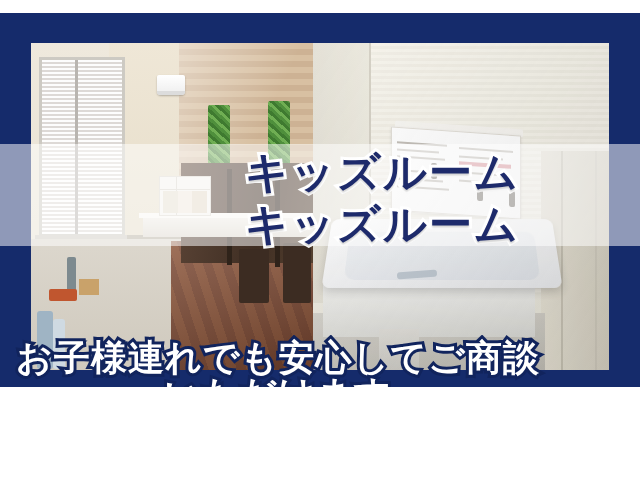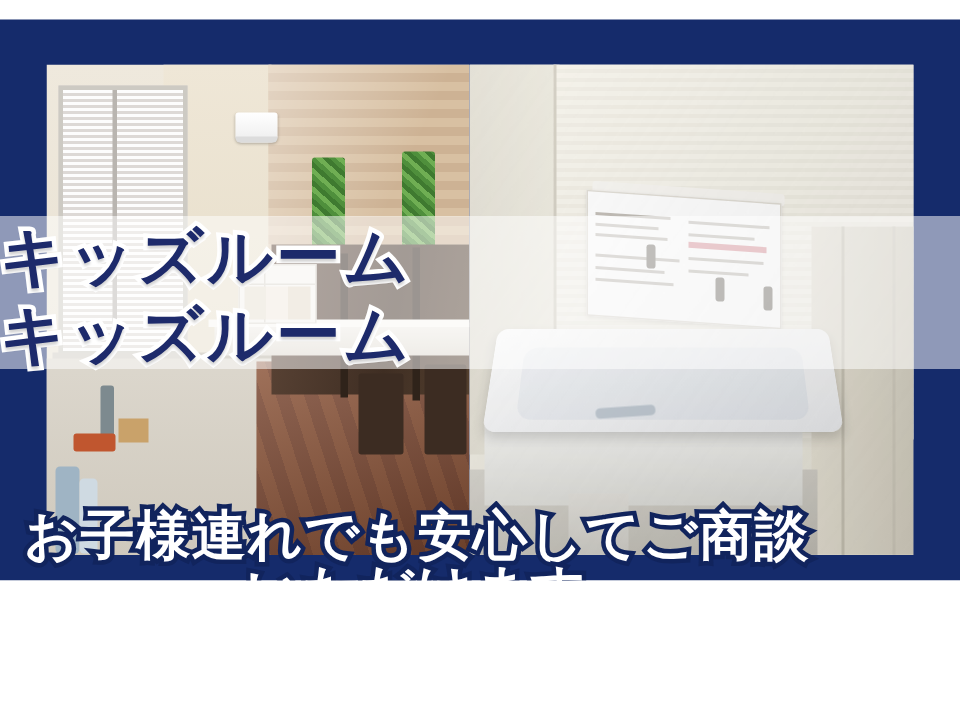--- a/index.html
+++ b/index.html
@@ -115,21 +115,21 @@
   .pr-cab{position:absolute;left:228px;top:108px;width:68px;height:219px;background:linear-gradient(90deg,#e5e0d2,#d6d1c2);}
   .pr-cab-line{position:absolute;left:248px;top:108px;width:2px;height:219px;background:#c6c1b2;}
   .pr-cab-line2{position:absolute;left:282px;top:108px;width:2px;height:219px;background:#cfcabc;}
   .pr-floor{position:absolute;left:0;top:270px;width:232px;height:57px;background:linear-gradient(180deg,#cfccc4,#bfbcb3);}
   .pr-shadow{position:absolute;inset:0;background:linear-gradient(125deg,rgba(255,255,255,.22),rgba(0,0,0,.10));}
 
   
   .band{position:absolute;left:0;top:144px;width:640px;height:102px;background:rgba(255,255,255,.52);}
 
   
-  .headline{position:absolute;left:0;top:146px;width:520px;text-align:left;
+  .headline{position:absolute;left:0;top:146px;width:520px;text-align:right;
       font-family:"DejaVu Sans",sans-serif;font-weight:bold;font-size:43px;line-height:52px;
       color:#1d2a6b;letter-spacing:2px;
       -webkit-text-stroke:6px #ffffff;paint-order:stroke fill;
       text-shadow:0 2px 2px rgba(0,0,0,.18);}
   .headline .l2{display:block;}
 
   
   .subcap{position:absolute;left:0;top:340px;width:556px;text-align:center;
       font-family:"DejaVu Sans",sans-serif;font-weight:bold;font-size:36px;line-height:36px;
       color:#ffffff;letter-spacing:1px;

